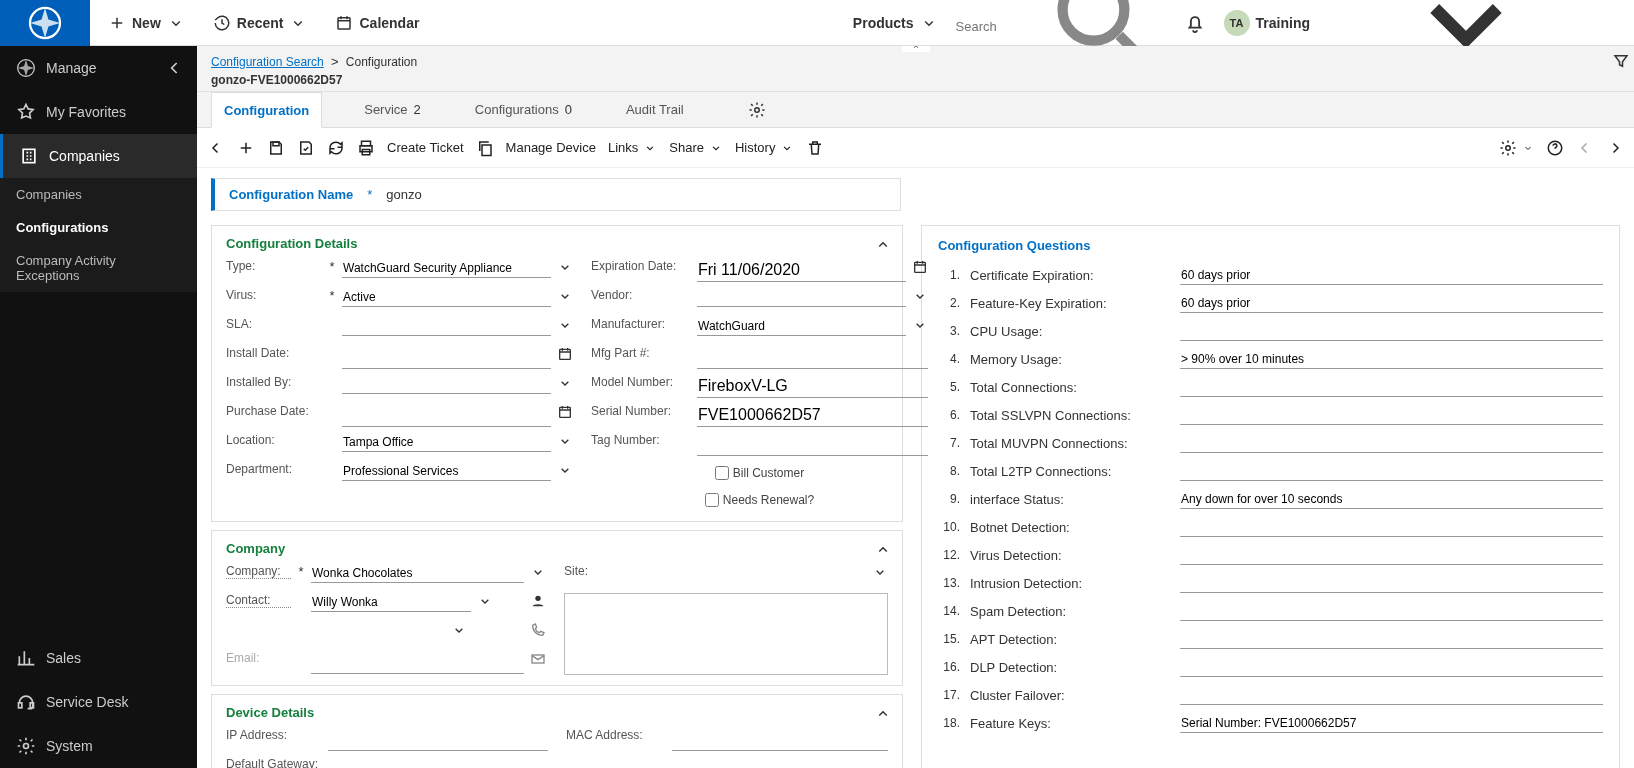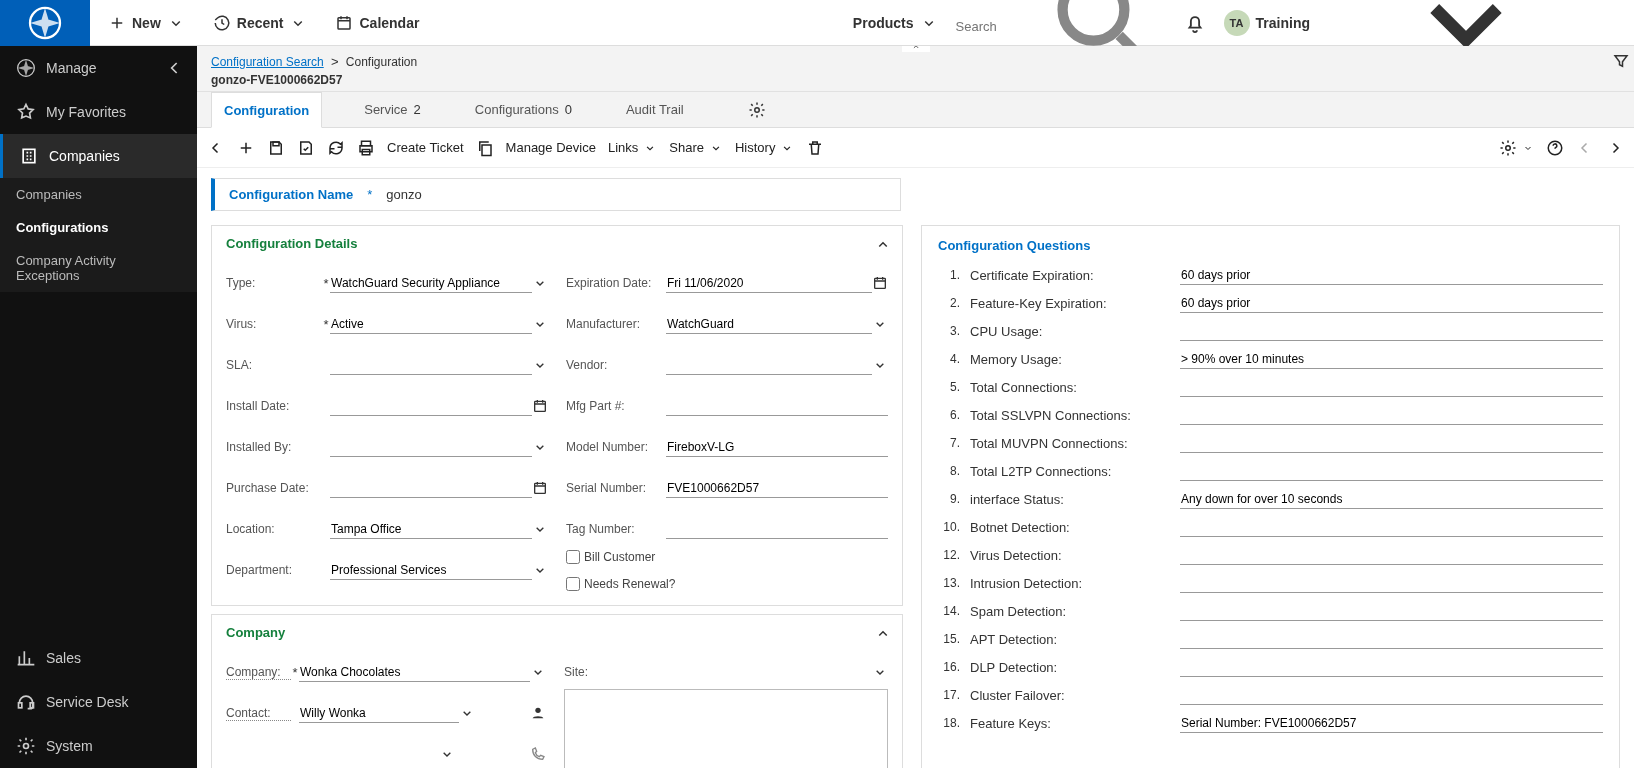--- a/index.html
+++ b/index.html
@@ -52,28 +52,28 @@
 .row2 { display:flex; gap:18px; }
 .col-left { width:692px; display:flex; flex-direction:column; gap:0; }
 .col-right { flex:1; border:1px solid #ddd; padding:12px 16px; }
 
 .card { border:1px solid #ddd; padding:10px 14px; margin-bottom:8px; position:relative; }
 .card h3 { color:#15803d; font-size:13px; font-weight:600; margin-bottom:8px; }
 .collapse { position:absolute; right:10px; top:10px; cursor:pointer; }
 
 .fgrid { display:flex; gap:18px; }
 .fcol { flex:1; display:flex; flex-direction:column; gap:5px; }
-.frow { display:flex; align-items:center; height:24px;margin-top:12px; }
+.frow { display:flex; align-items:flex-start; gap:6px; height:24px; }
 .flab { width:96px; color:#555; font-size:12px; }
 .flabR { width:100px; color:#555; font-size:12px; }
 .freq { color:#333; width:8px; text-align:center; }
-.finput { flex:1; border:none; border-bottom:1px solid #999; font-size:12px; padding:2px 1px; outline:none; background:transparent; }
+.finput { flex:1; border:none; border-bottom:1px solid #999; font-size:16px; padding:2px 1px; outline:none; background:transparent; }
 .fsel { flex:1; border:none; border-bottom:1px solid #999; font-size:12px; padding:2px 1px; outline:none; background:transparent; }
 .drop { width:16px; height:16px; display:flex; align-items:center; justify-content:center; cursor:pointer; }
-.ckrow { display:flex; align-items:center; gap:4px; height:22px; font-size:12px; color:#444; }
+.ckrow { display:flex; align-items:center; gap:4px; height:22px; font-size:12px; color:#444;justify-content:center; }
 .ckrow input { width:14px; height:14px; }
 .flabU { border-bottom:1px dotted #888; }
 
 .qhead { color:#0071c7; font-weight:600; font-size:13px; margin-bottom:8px; }
 .qrow { display:flex; align-items:center; gap:10px; height:28px; }
 .qnum { width:22px; text-align:right; color:#333; font-size:12px;}
 .qlab { flex:0 0 200px; font-size:13px; color:#333; }
 .qinput { flex:1; border:none; border-bottom:1px solid #999; font-size:12px; padding:2px 1px; outline:none; }
 .companyta { width:100%; height:82px; resize:none; border:1px solid #bbb; outline:none; font-size:12px; padding:4px;}
 
@@ -575,31 +575,31 @@
                 <div class="frow">
                     <span class="flabR">Expiration Date:</span>
                     <input class="finput" value="Fri 11/06/2020" style="">
                     <span class="drop">
                       <svg>
                         <use href="#s-cal"></use>
                       </svg>
                     </span>
                   </div>
                 <div class="frow">
+                    <span class="flabR">Vendor:</span>
+                    <input class="fsel" style="">
+                    <span class="drop">
+                      <svg>
+                        <use href="#s-chev-down"></use>
+                      </svg>
+                    </span>
+                  </div>
+                <div class="frow">
                     <span class="flabR">Manufacturer:</span>
                     <input class="fsel" value="WatchGuard" style="">
-                    <span class="drop">
-                      <svg>
-                        <use href="#s-chev-down"></use>
-                      </svg>
-                    </span>
-                  </div>
-                <div class="frow">
-                    <span class="flabR">Vendor:</span>
-                    <input class="fsel" style="">
                     <span class="drop">
                       <svg>
                         <use href="#s-chev-down"></use>
                       </svg>
                     </span>
                   </div>
                 <div class="frow">
                     <span class="flabR">Mfg Part #:</span>
                     <input class="finput" style="">
                   </div>

